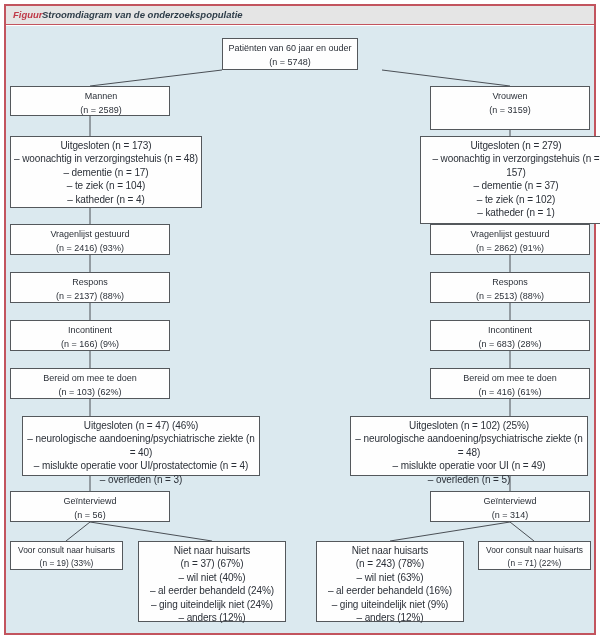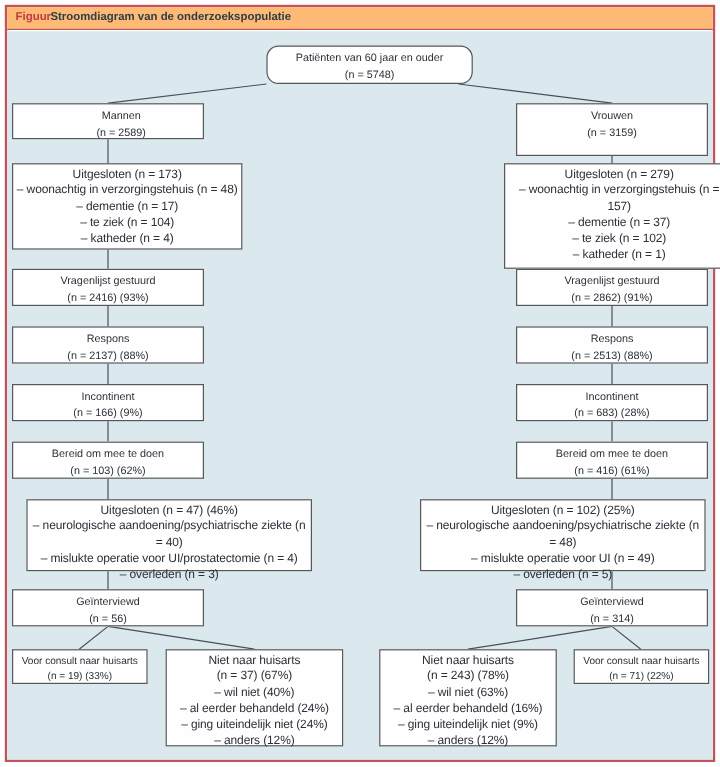--- a/index.html
+++ b/index.html
@@ -8,21 +8,21 @@
     background:#ffffff;
     font-family:"Liberation Sans", sans-serif;
     color:#2b3038;
   }
   .frame{
     position:absolute;left:4px;top:4px;width:592px;height:631px;
     box-sizing:border-box;border:2px solid #c2545e;background:#ffffff;
   }
   .title-strip{
     position:absolute;left:6px;top:6px;width:588px;height:19px;
-    background:#fdba74;border-bottom:1px solid #c2545e;box-sizing:border-box;
+    background:#e5e5e5;border-bottom:1px solid #c2545e;box-sizing:border-box;font-style:italic;
   }
   .fig-label{
     position:absolute;left:7px;top:3px;
     font-size:9.5px;font-weight:bold;color:#bf3a48;
   }
   .fig-title{
     position:absolute;left:36px;top:3px;
     font-size:9.5px;font-weight:bold;color:#2e3d49;
   }
   .diagram-bg{
@@ -70,21 +70,21 @@
   <line x1="510" y1="303" x2="510" y2="320"></line>
   <line x1="510" y1="351" x2="510" y2="368"></line>
   <line x1="510" y1="399" x2="510" y2="416"></line>
   <line x1="510" y1="476" x2="510" y2="491"></line>
   <line x1="90" y1="522" x2="66" y2="541"></line>
   <line x1="90" y1="522" x2="212" y2="541"></line>
   <line x1="510" y1="522" x2="390" y2="541"></line>
   <line x1="510" y1="522" x2="534" y2="541"></line>
 </svg>
 
-<div class="node center" style="left:222px;top:38px;width:172px;height:32px;border-radius:10px;">
+<div class="node center" style="left:222px;top:38px;width:136px;height:32px;">
   <span>Patiënten van 60 jaar en ouder</span>
   <span>(n = 5748)</span>
 </div>
 
 <div class="node center" style="left:10px;top:86px;width:160px;height:30px;padding-left:22px;">
   <span>Mannen</span>
   <span>(n = 2589)</span>
 </div>
 
 <div class="node center" style="left:430px;top:86px;width:160px;height:44px;">

